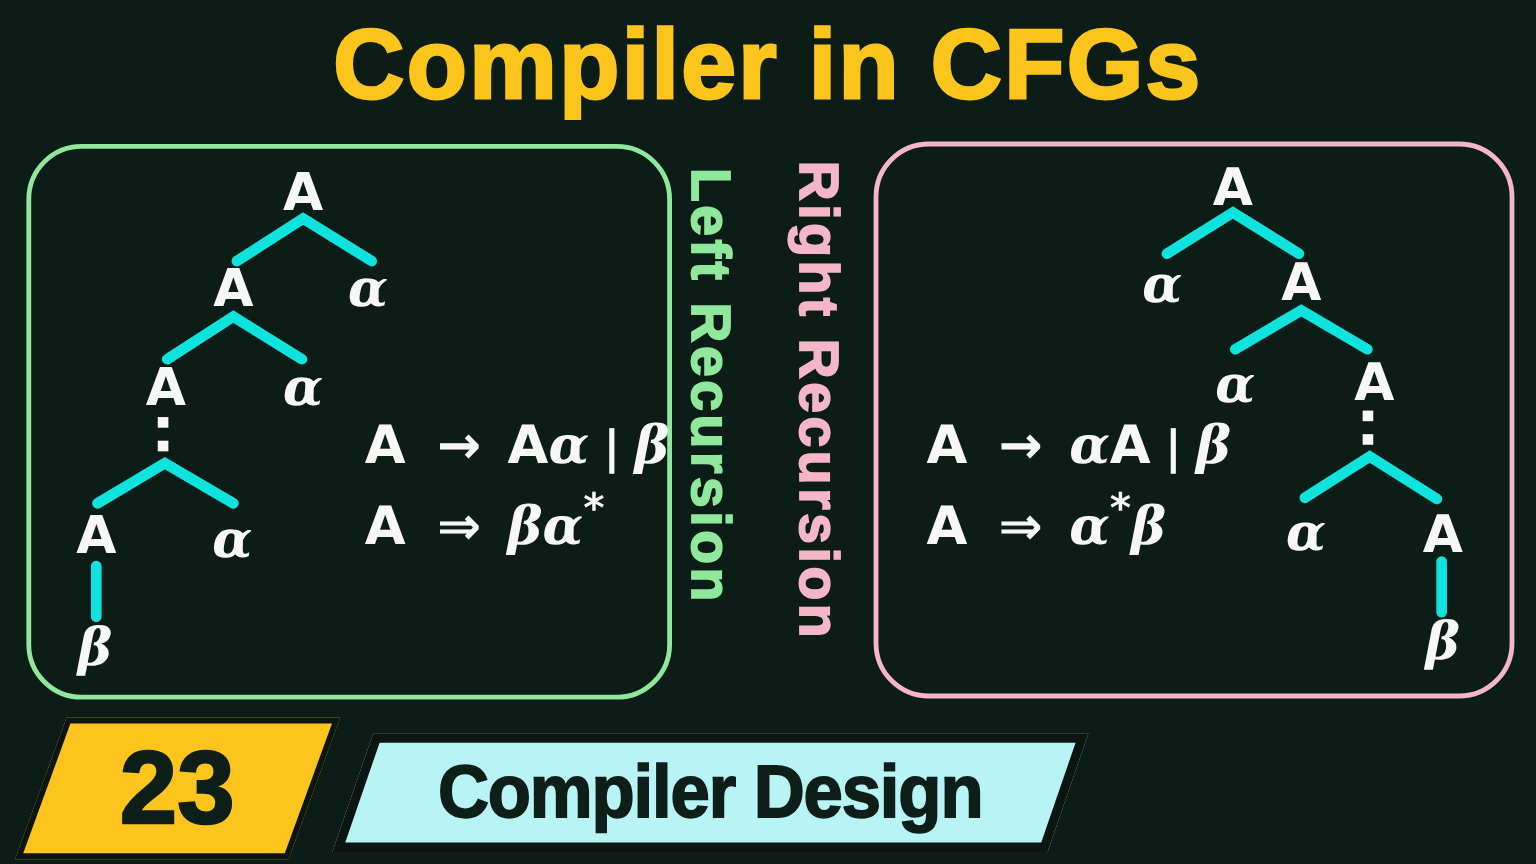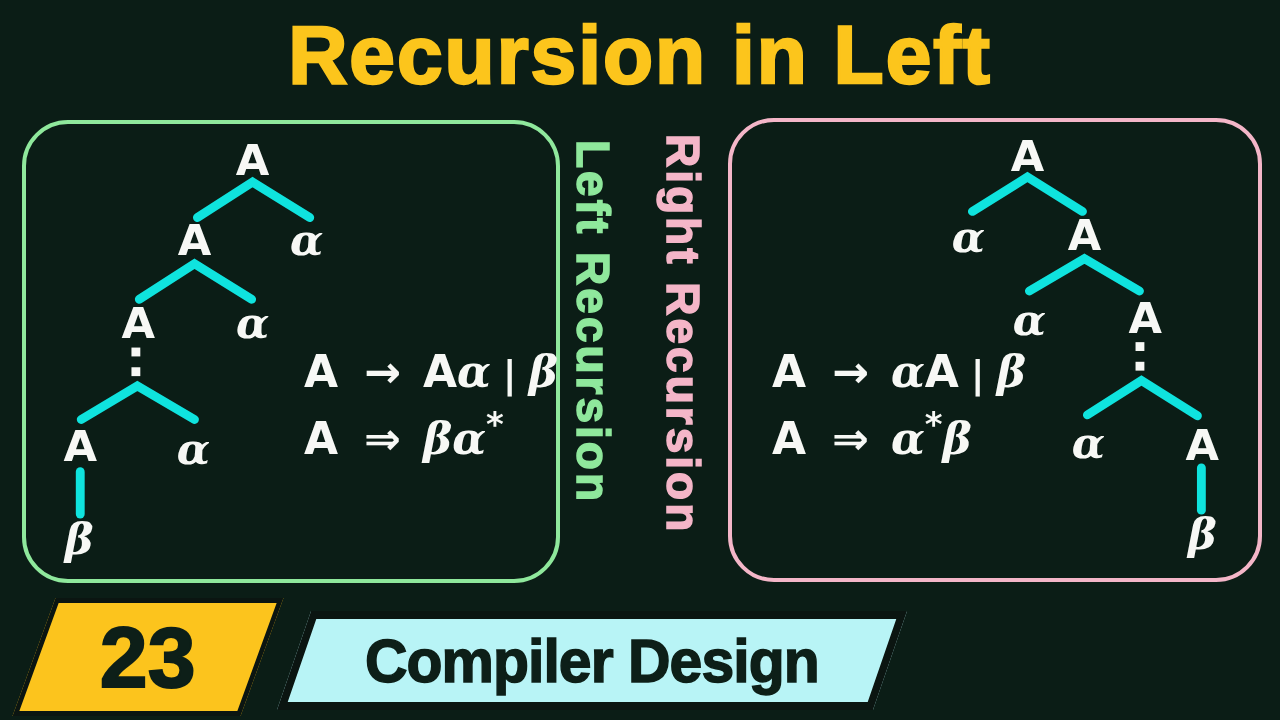--- a/index.html
+++ b/index.html
@@ -128,21 +128,21 @@
     font-size:62px;font-weight:bold;letter-spacing:-1px;
     color:var(--badge-text);
     -webkit-text-stroke:1.5px var(--badge-text);
   }
 </style>
 </head>
 <body>
 
 <div class="stage">
 
-  <h1 class="title">Recursion in Left</h1>
+  <h1 class="title">Compiler in CFGs</h1>
 
   <section class="panel left">
     <svg class="tree" viewBox="0 0 538 462">
 
       <polyline class="edge" points="174,95 230,59 288,95"></polyline>
       <polyline class="edge" points="115,178 171,142 229,178"></polyline>
       <polyline class="edge" points="56,300 113,266 171,300"></polyline>
       <line class="edge" x1="55" y1="353" x2="55" y2="396"></line>
 
       <rect class="dot" x="107" y="227" width="9" height="9"></rect>

